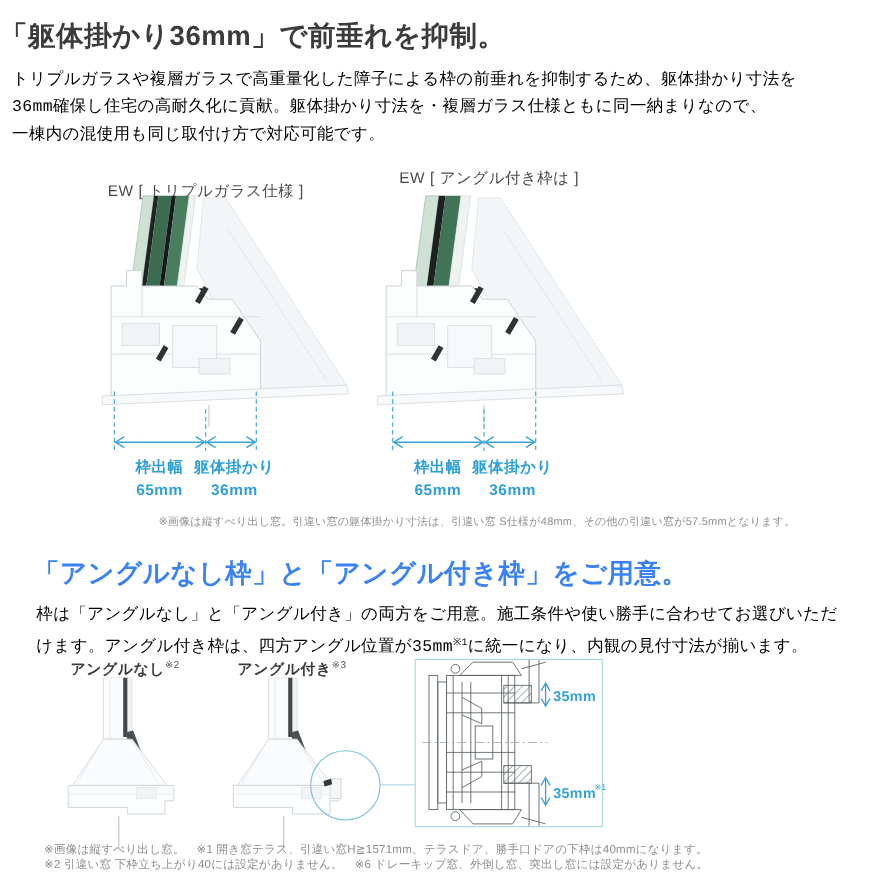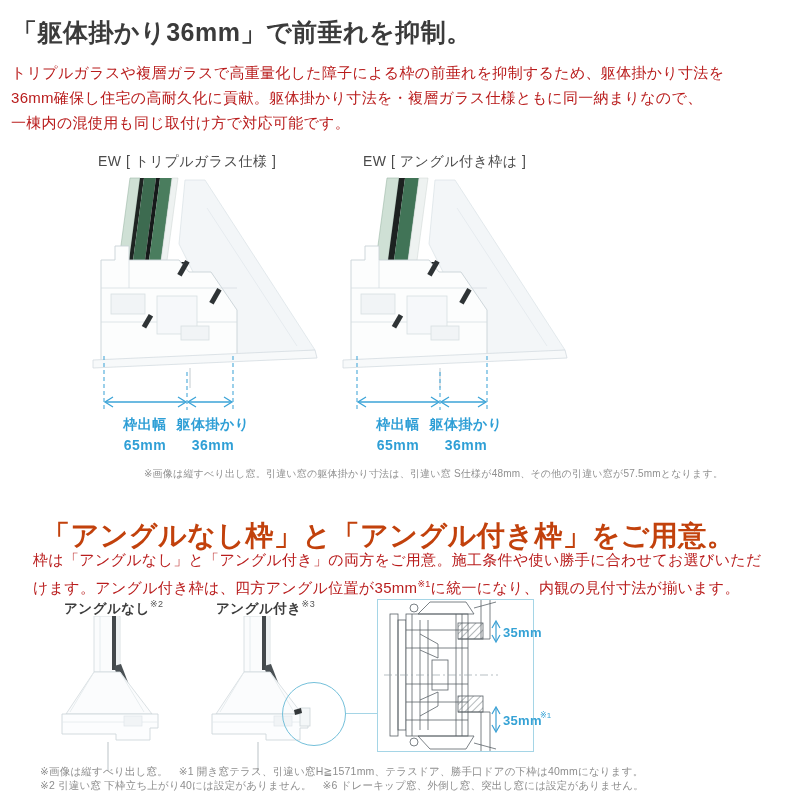--- a/index.html
+++ b/index.html
@@ -4,49 +4,49 @@
 <style>
   html,body{margin:0;padding:0;}
   body{
     width:800px;height:800px;position:relative;background:#ffffff;
     font-family:"Liberation Sans","DejaVu Sans",sans-serif;
     overflow:hidden;color:#555;
   }
   .abs{position:absolute;}
   .nowrap{white-space:nowrap;}
   h1.title{font-size:25px;font-weight:700;color:#3b3b3b;margin:0;letter-spacing:.5px;}
-  .body-line{font-size:15px;color:#b91c1c;line-height:25px;letter-spacing:.3px;}
+  .body-line{font-size:15px;color:#000000;line-height:25px;letter-spacing:.3px;font-family:Liberation Mono, monospace;}
   .fig-caption{font-size:14px;color:#4a4a4a;letter-spacing:.5px;}
   .note{font-size:10px;color:#909090;letter-spacing:.2px;}
-  h2.title2{font-size:28px;font-weight:700;color:#c2410c;margin:12px;letter-spacing:.5px;}
+  h2.title2{font-size:24px;font-weight:700;color:#3b82f6;margin:0;letter-spacing:.5px;}
   .fig-label{font-size:13.5px;font-weight:700;color:#3c3c3c;letter-spacing:.5px;}
   .fig-label sup{font-size:9px;font-weight:400;color:#555;}
   .footnote{font-size:10.5px;color:#8d8d8d;letter-spacing:.2px;}
   .detail-box{
-    width:157px;height:153px;border:1px solid #a5d5e6;background:#fff;box-sizing:border-box;
+    width:171px;height:153px;border:1px solid #a5d5e6;background:#fff;box-sizing:border-box;
   }
   .circle-callout{
     width:64px;height:64px;border:1.5px solid #74c0da;border-radius:50%;box-sizing:border-box;
   }
   .callout-line{width:32px;height:0;border-top:1.5px solid #a5d5e6;}
   svg text{font-family:"Liberation Sans","DejaVu Sans",sans-serif;}
   .dim-text{font-size:14px;font-weight:600;fill:#2f9fd6;letter-spacing:.5px;}
   .dim-text-sm{font-size:13px;font-weight:600;fill:#35a2d5;letter-spacing:.3px;}
   .dim-sup{font-size:8px;fill:#35a2d5;}
 </style>
 </head>
 <body>
 
-<h1 class="abs title nowrap" style="left:12px;top:16px;">「躯体掛かり36mm」で前垂れを抑制。</h1>
+<h1 class="abs title nowrap" style="left:0;top:16px;">「躯体掛かり36mm」で前垂れを抑制。</h1>
 
 <div class="abs body-line nowrap" style="left:11px;top:60px;">トリプルガラスや複層ガラスで高重量化した障子による枠の前垂れを抑制するため、躯体掛かり寸法を</div>
 <div class="abs body-line nowrap" style="left:11px;top:85px;">36mm確保し住宅の高耐久化に貢献。躯体掛かり寸法を・複層ガラス仕様ともに同一納まりなので、</div>
 <div class="abs body-line nowrap" style="left:11px;top:110px;">一棟内の混使用も同じ取付け方で対応可能です。</div>
 
-<div class="abs fig-caption nowrap" style="left:98px;top:153px;text-align:right;">EW [ トリプルガラス仕様 ]</div>
+<div class="abs fig-caption nowrap" style="left:98px;top:165px;text-align:right;">EW [ トリプルガラス仕様 ]</div>
 <div class="abs fig-caption nowrap" style="left:363px;top:153px;">EW [ アングル付き枠は ]</div>
 
 <svg class="abs" style="left:85px;top:176px;" width="235" height="285" viewBox="0 0 235 285">
 
   <polygon points="100,4 120,4 230,174 152,184 94,68" fill="#f3f6f8" stroke="#dde4e9" stroke-width="0.8"></polygon>
   <line x1="122" y1="32" x2="212" y2="170" stroke="#e6ebef" stroke-width="1"></line>
 
   <polygon points="45,2 55,2 43,92 33,92" fill="#cfe0d5" stroke="#9db8a8" stroke-width="0.6"></polygon>
   <polygon points="55,2 59,2 47,92 43,92" fill="#1e2422"></polygon>
   <polygon points="59,2 71,2 59,92 47,92" fill="#3d6b50"></polygon>

